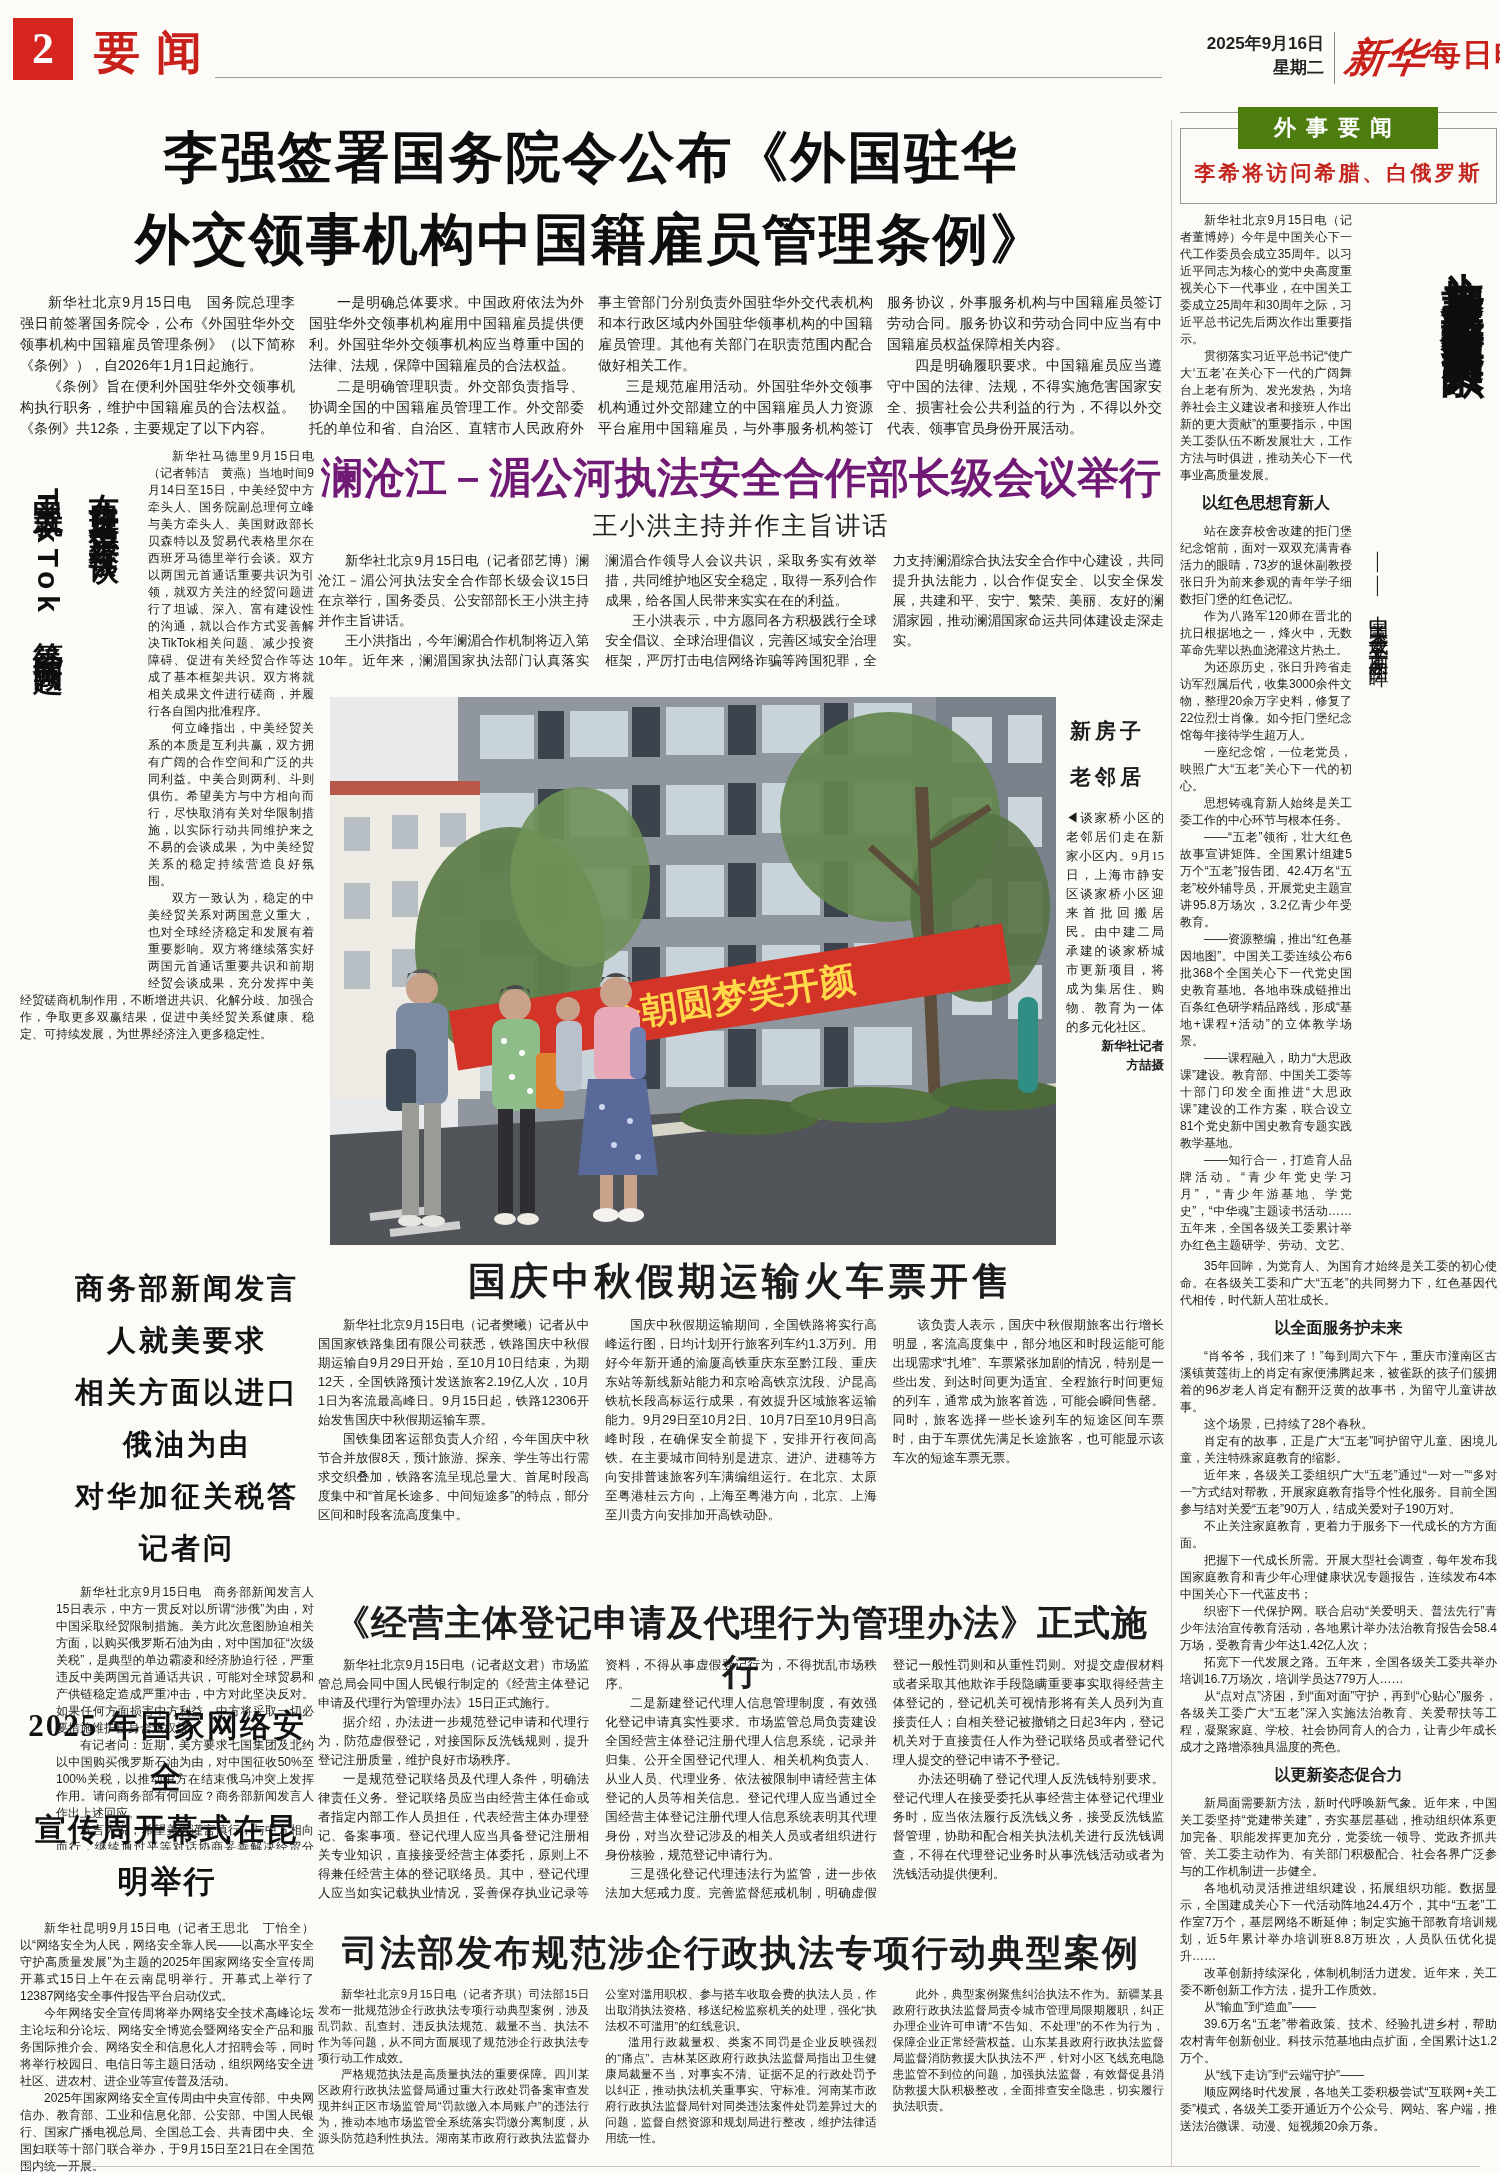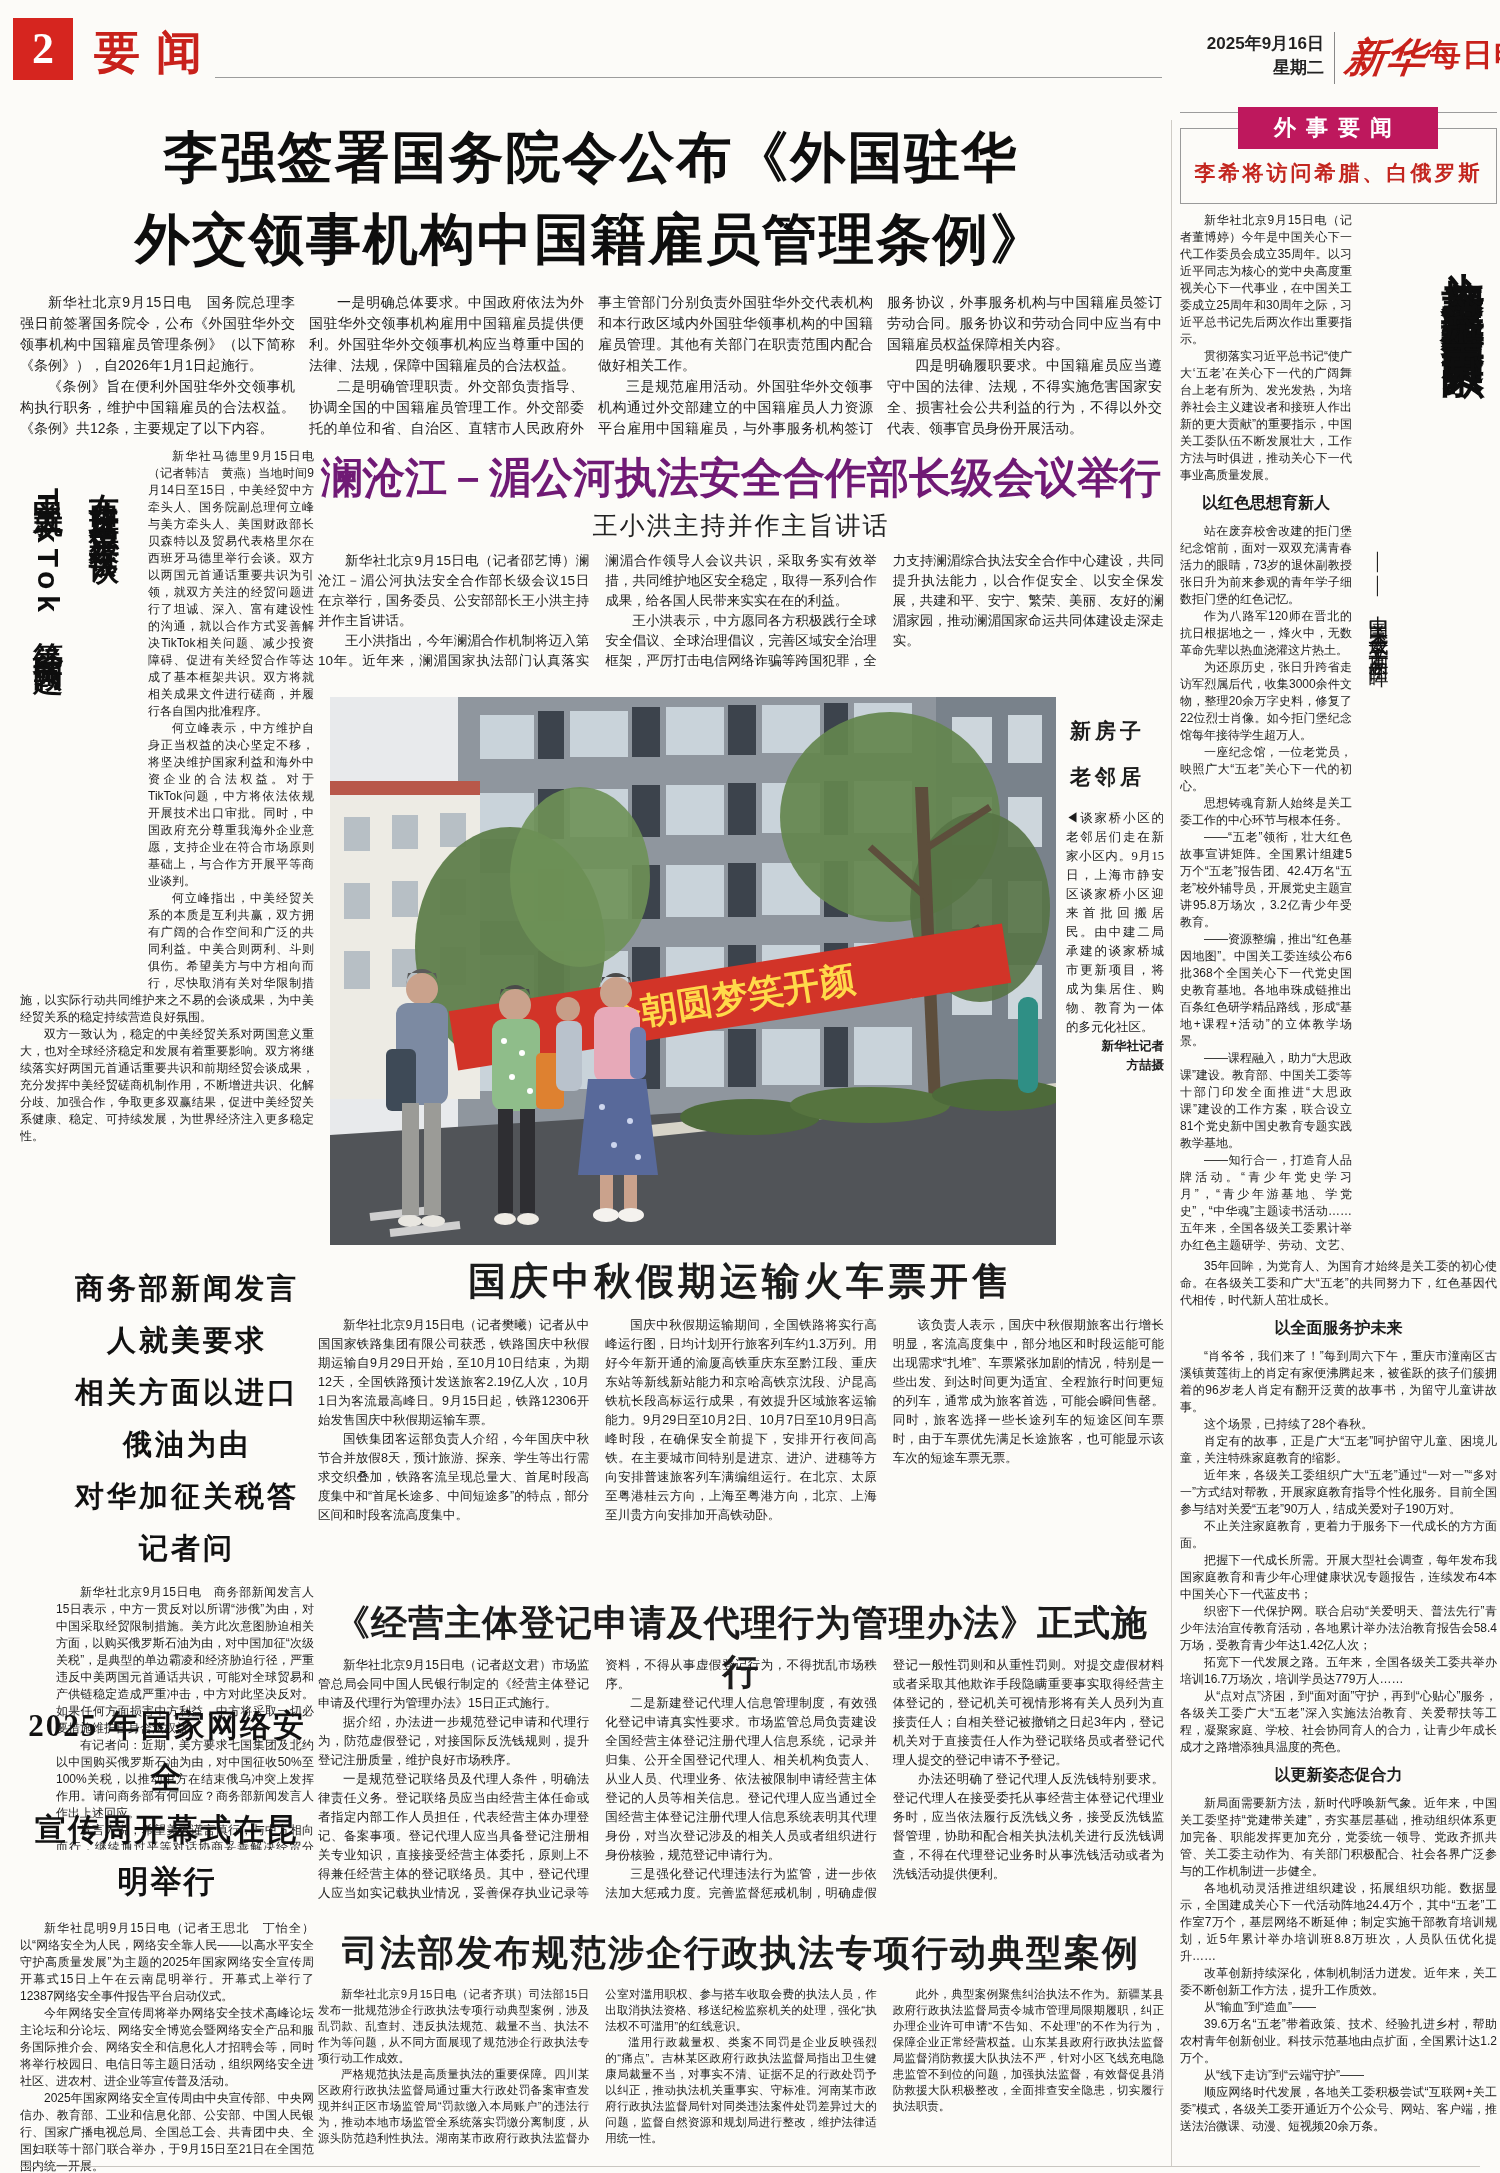--- a/index.html
+++ b/index.html
@@ -50,21 +50,21 @@
   .cyber-head{font-family:"Liberation Serif",serif;font-size:31px;line-height:52px;
               text-align:center;letter-spacing:2px;font-weight:bold;color:#111;}
   
   .photo{left:330px;top:697px;width:726px;height:548px;background:#dfe3e6;}
   .photocap{left:1066px;top:707px;width:98px;font-family:"Liberation Serif",serif;}
   .photocap .t{font-size:21px;font-weight:bold;letter-spacing:4px;margin:10px 0 18px 4px;}
   .photocap .c{font-size:12.5px;line-height:19px;text-align:justify;}
   .photocap .cr{font-size:12.5px;font-weight:bold;text-align:right;line-height:19px;margin-top:0;}
   
   .fbox{left:1180px;top:128px;width:315px;height:74px;border:1px solid #9a9a9a;}
-  .ftab{position:absolute;left:57px;top:-22px;width:200px;height:42px;background:#be185d;
+  .ftab{position:absolute;left:57px;top:-22px;width:200px;height:42px;background:#4d7c0f;
         color:#fff;font-size:22px;font-weight:bold;letter-spacing:10px;text-align:center;line-height:42px;}
   .fhead{position:absolute;left:0;top:30px;width:100%;text-align:center;color:#c3261f;
          font-size:21px;letter-spacing:3px;font-family:"Liberation Serif",serif;font-weight:bold;}
   
   .zgw-top{left:1180px;top:212px;width:317px;height:1042px;}
   .zgw-narrow{position:absolute;left:0;top:0;width:172px;height:1042px;overflow:hidden;}
   .zgw-sub{font-size:16px;font-weight:bold;text-align:center;margin:9px 0;}
   .zgw-vsub{position:absolute;left:186px;top:340px;height:660px;writing-mode:vertical-rl;
             text-orientation:mixed;font-size:20px;letter-spacing:4px;color:#111;
             font-family:"Liberation Serif",serif;}
@@ -104,21 +104,20 @@
       <p>二是明确管理职责。外交部负责指导、协调全国的中国籍雇员管理工作。外交部委托的单位和省、自治区、直辖市人民政府外事主管部门分别负责外国驻华外交代表机构和本行政区域内外国驻华领事机构的中国籍雇员管理。其他有关部门在职责范围内配合做好相关工作。</p>
       <p>三是规范雇用活动。外国驻华外交领事机构通过外交部建立的中国籍雇员人力资源平台雇用中国籍雇员，与外事服务机构签订服务协议，外事服务机构与中国籍雇员签订劳动合同。服务协议和劳动合同中应当有中国籍雇员权益保障相关内容。</p>
       <p>四是明确履职要求。中国籍雇员应当遵守中国的法律、法规，不得实施危害国家安全、损害社会公共利益的行为，不得以外交代表、领事官员身份开展活动。</p>
     </div>
 
   <div class="abs np body12 clip tiktok">
     <div class="tiktok-headline"><span>中美就TikTok等经贸问题</span>
 <span>在西班牙马德里举行会谈</span></div>
     <div>
         <p>新华社马德里9月15日电（记者韩洁　黄燕）当地时间9月14日至15日，中美经贸中方牵头人、国务院副总理何立峰与美方牵头人、美国财政部长贝森特以及贸易代表格里尔在西班牙马德里举行会谈。双方以两国元首通话重要共识为引领，就双方关注的经贸问题进行了坦诚、深入、富有建设性的沟通，就以合作方式妥善解决TikTok相关问题、减少投资障碍、促进有关经贸合作等达成了基本框架共识。双方将就相关成果文件进行磋商，并履行各自国内批准程序。</p>
-        <p>何立峰表示，中方维护自身正当权益的决心坚定不移，将坚决维护国家利益和海外中资企业的合法权益。对于TikTok问题，中方将依法依规开展技术出口审批。同时，中国政府充分尊重我海外企业意愿，支持企业在符合市场原则基础上，与合作方开展平等商业谈判。</p>
         <p>何立峰指出，中美经贸关系的本质是互利共赢，双方拥有广阔的合作空间和广泛的共同利益。中美合则两利、斗则俱伤。希望美方与中方相向而行，尽快取消有关对华限制措施，以实际行动共同维护来之不易的会谈成果，为中美经贸关系的稳定持续营造良好氛围。</p>
         <p>双方一致认为，稳定的中美经贸关系对两国意义重大，也对全球经济稳定和发展有着重要影响。双方将继续落实好两国元首通话重要共识和前期经贸会谈成果，充分发挥中美经贸磋商机制作用，不断增进共识、化解分歧、加强合作，争取更多双赢结果，促进中美经贸关系健康、稳定、可持续发展，为世界经济注入更多稳定性。</p>
       </div>
   </div>
 
   <div class="abs mofcom">
     <div class="mofcom-head">
       <span style="display:block">商务部新闻发言人就美要求</span>
       <span style="display:block">相关方面以进口俄油为由</span>
       <span style="display:block">对华加征关税答记者问</span>

